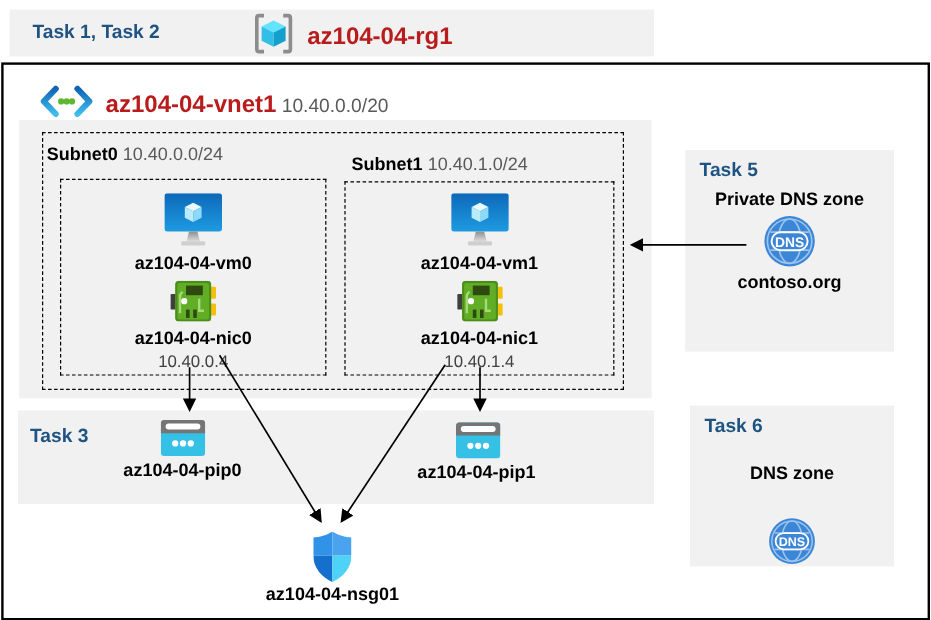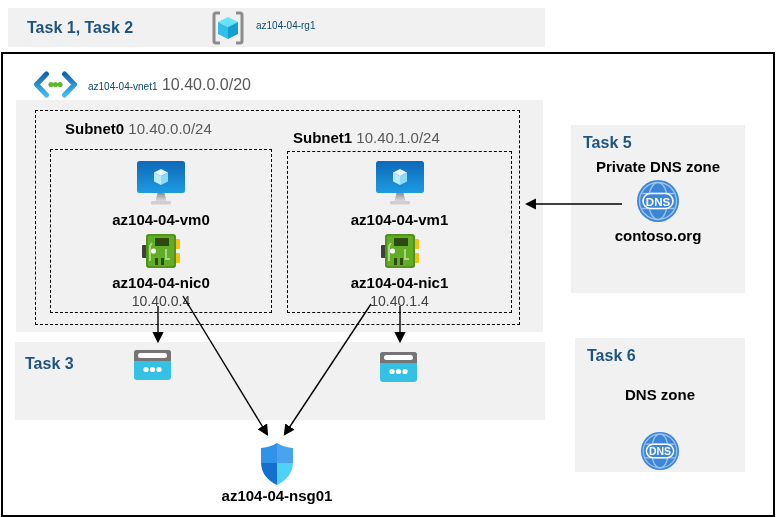--- a/index.html
+++ b/index.html
@@ -1,21 +1,21 @@
 <!DOCTYPE html>
 <html><head>
 <meta charset="utf-8">
 <style>
   html,body{margin:0;padding:0;background:#fff;}
   body{font-family:"Liberation Sans", sans-serif;}
   #canvas{position:relative;width:776px;height:517px;background:#fff;overflow:hidden;}
   .band{position:absolute;background:#f1f1f1;}
   .task-title{color:#1f5381;font-weight:bold;font-size:16px;line-height:1;}
   .bold15{font-weight:bold;font-size:15px;color:#000;}
-  .bold16{font-weight:normal;font-size:10px;color:#0c4a6e;}
+  .bold16{font-weight:bold;font-size:20px;color:#b91c1c;}
   .muted{color:#595959;font-weight:normal;}
   .ip{font-size:14px;color:#404040;}
   .abs{position:absolute;}
   .outer-box{position:absolute;left:1px;top:52px;width:770px;height:461px;border:2px solid #000;background:#fff;}
   .dashed{position:absolute;border:1px dashed #000;background:transparent;}
   .center-col{display:flex;flex-direction:column;align-items:center;}
   .ctr{text-align:center;}
   svg.overlay{position:absolute;left:0;top:0;width:776px;height:517px;pointer-events:none;z-index:9;}
   .icon{display:block;}
 </style>
@@ -53,21 +53,21 @@
   </svg>
   <div class="abs" style="left:88px;top:76px;font-size:16px;">
     <span class="bold16">az104-04-vnet1</span>
     <span class="muted">10.40.0.0/20</span>
   </div>
 
   <div class="band" style="left:16px;top:100px;width:527px;height:232px;"></div>
 
   <div class="dashed" style="left:35px;top:110px;width:483px;height:213px;"></div>
 
-  <div class="abs" style="left:65px;top:120px;font-size:15px;">
+  <div class="abs" style="left:39px;top:120px;font-size:15px;">
     <span class="bold15">Subnet0</span>
     <span class="muted">10.40.0.0/24</span>
   </div>
   <div class="dashed center-col" style="left:50px;top:149px;width:220px;height:162px;">
     <svg class="icon" style="margin-top:11px;" width="48" height="44" viewBox="0 0 48 44">
       <defs>
         <linearGradient id="vmg" x1="0" y1="0" x2="0" y2="1">
             <stop offset="0" stop-color="#0d68b8"></stop>
             <stop offset="1" stop-color="#1e9be2"></stop>
           </linearGradient>
@@ -151,28 +151,30 @@
     <span class="task-title abs" style="left:10px;top:14px;">Task 3</span>
   </div>
   <svg class="icon abs" style="left:134px;top:347px;" width="37" height="33" viewBox="0 0 37 33">
     <rect x="0" y="3" width="37" height="30" rx="3" fill="#35c1e6"></rect>
     <path d="M0,14 L0,6 Q0,3 3,3 L34,3 Q37,3 37,6 L37,14 Z" fill="#757575"></path>
     <rect x="4" y="6" width="29" height="5" rx="2.5" fill="#fff"></rect>
     <circle cx="12" cy="22.5" r="2.6" fill="#fff"></circle>
       <circle cx="18.5" cy="22.5" r="2.6" fill="#fff"></circle>
       <circle cx="25" cy="22.5" r="2.6" fill="#fff"></circle>
   </svg>
+  <span class="bold15 abs ctr" style="left:152px;top:384px;transform:translateX(-50%);white-space:nowrap;">az104-04-pip0</span>
   <svg class="icon abs" style="left:380px;top:349px;" width="37" height="33" viewBox="0 0 37 33">
     <rect x="0" y="3" width="37" height="30" rx="3" fill="#35c1e6"></rect>
     <path d="M0,14 L0,6 Q0,3 3,3 L34,3 Q37,3 37,6 L37,14 Z" fill="#757575"></path>
     <rect x="4" y="6" width="29" height="5" rx="2.5" fill="#fff"></rect>
     <circle cx="12" cy="22.5" r="2.6" fill="#fff"></circle>
       <circle cx="18.5" cy="22.5" r="2.6" fill="#fff"></circle>
       <circle cx="25" cy="22.5" r="2.6" fill="#fff"></circle>
   </svg>
+  <span class="bold15 abs ctr" style="left:397px;top:385px;transform:translateX(-50%);white-space:nowrap;">az104-04-pip1</span>
 
   <svg class="icon abs" style="left:261px;top:443px;" width="32" height="42" viewBox="0 0 32 42">
     <defs>
       <clipPath id="shieldclip">
           <path d="M16,0 C20.5,3.2 27,4.8 32,5 L32,19 C32,30.5 25,37.5 16,42 C7,37.5 0,30.5 0,19 L0,5 C5,4.8 11.5,3.2 16,0 Z"></path>
         </clipPath>
     </defs>
     <g clip-path="url(#shieldclip)">
       <rect x="0" y="0" width="16" height="20" fill="#3193e8"></rect>
       <rect x="16" y="0" width="16" height="20" fill="#4aa3ee"></rect>

